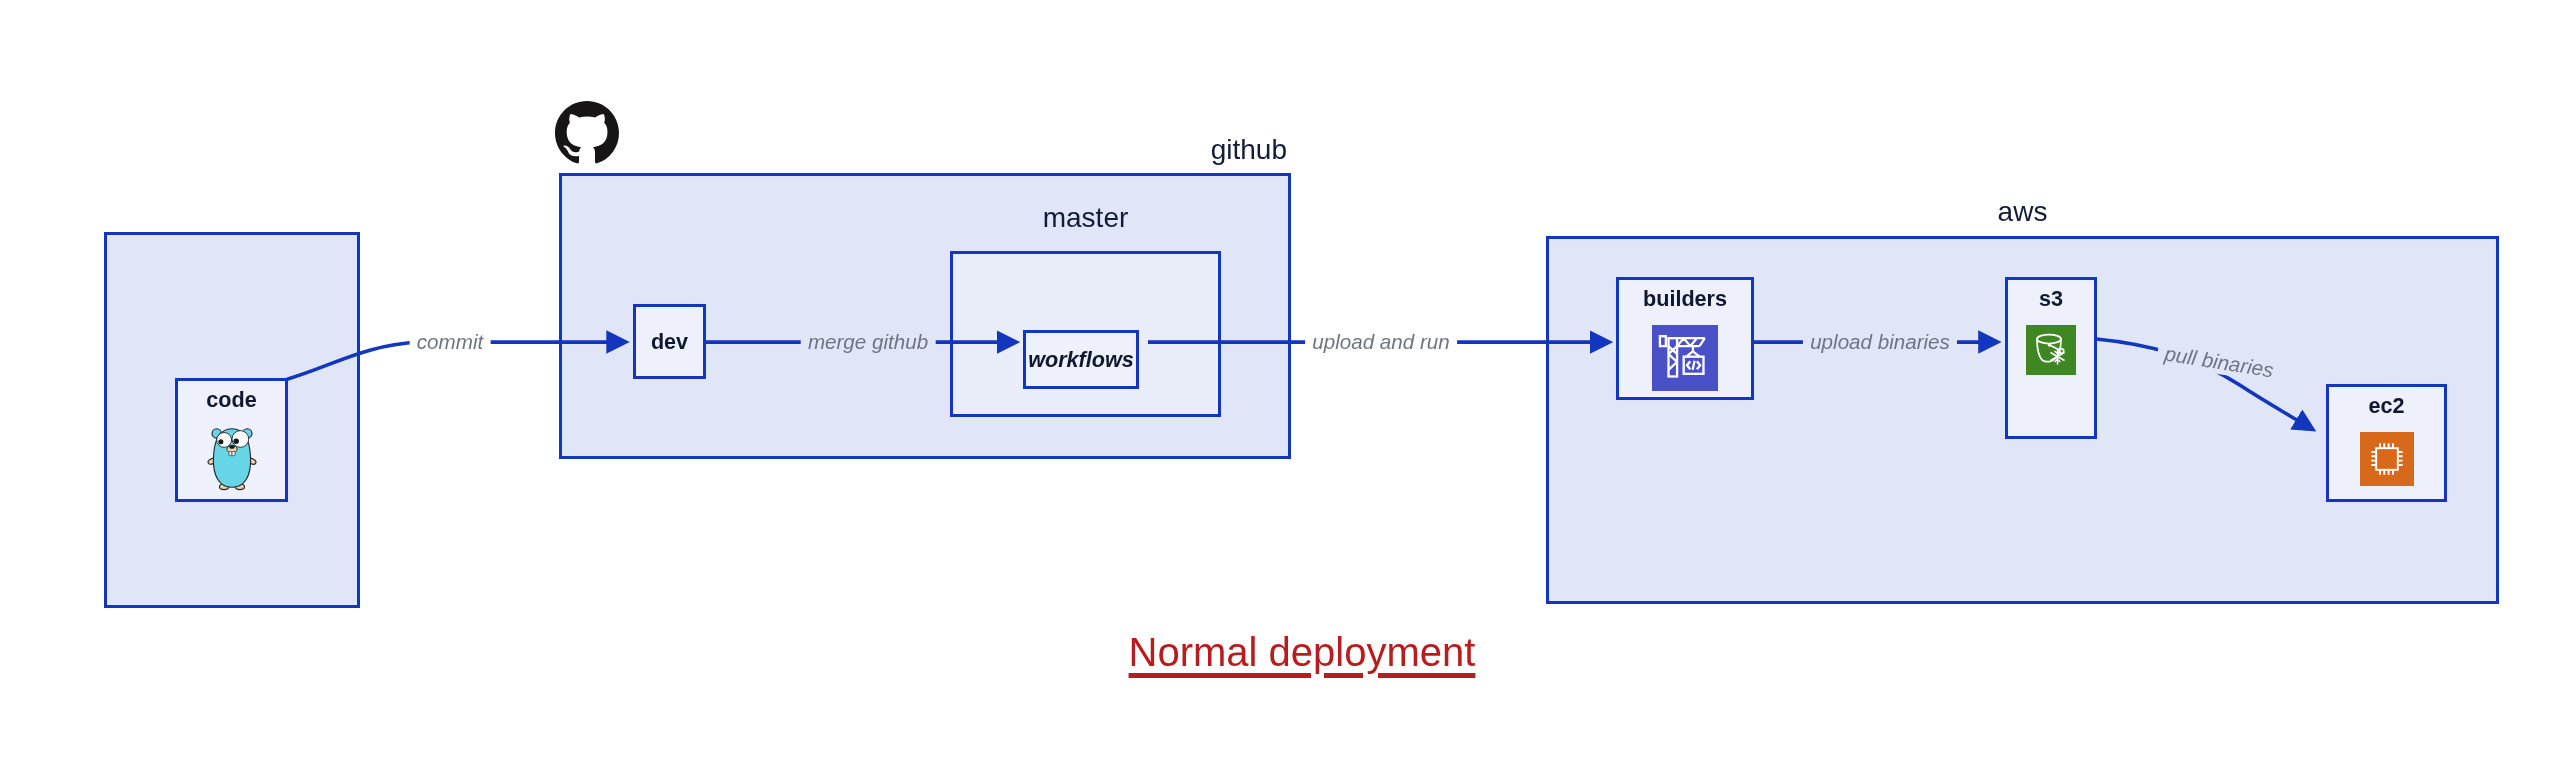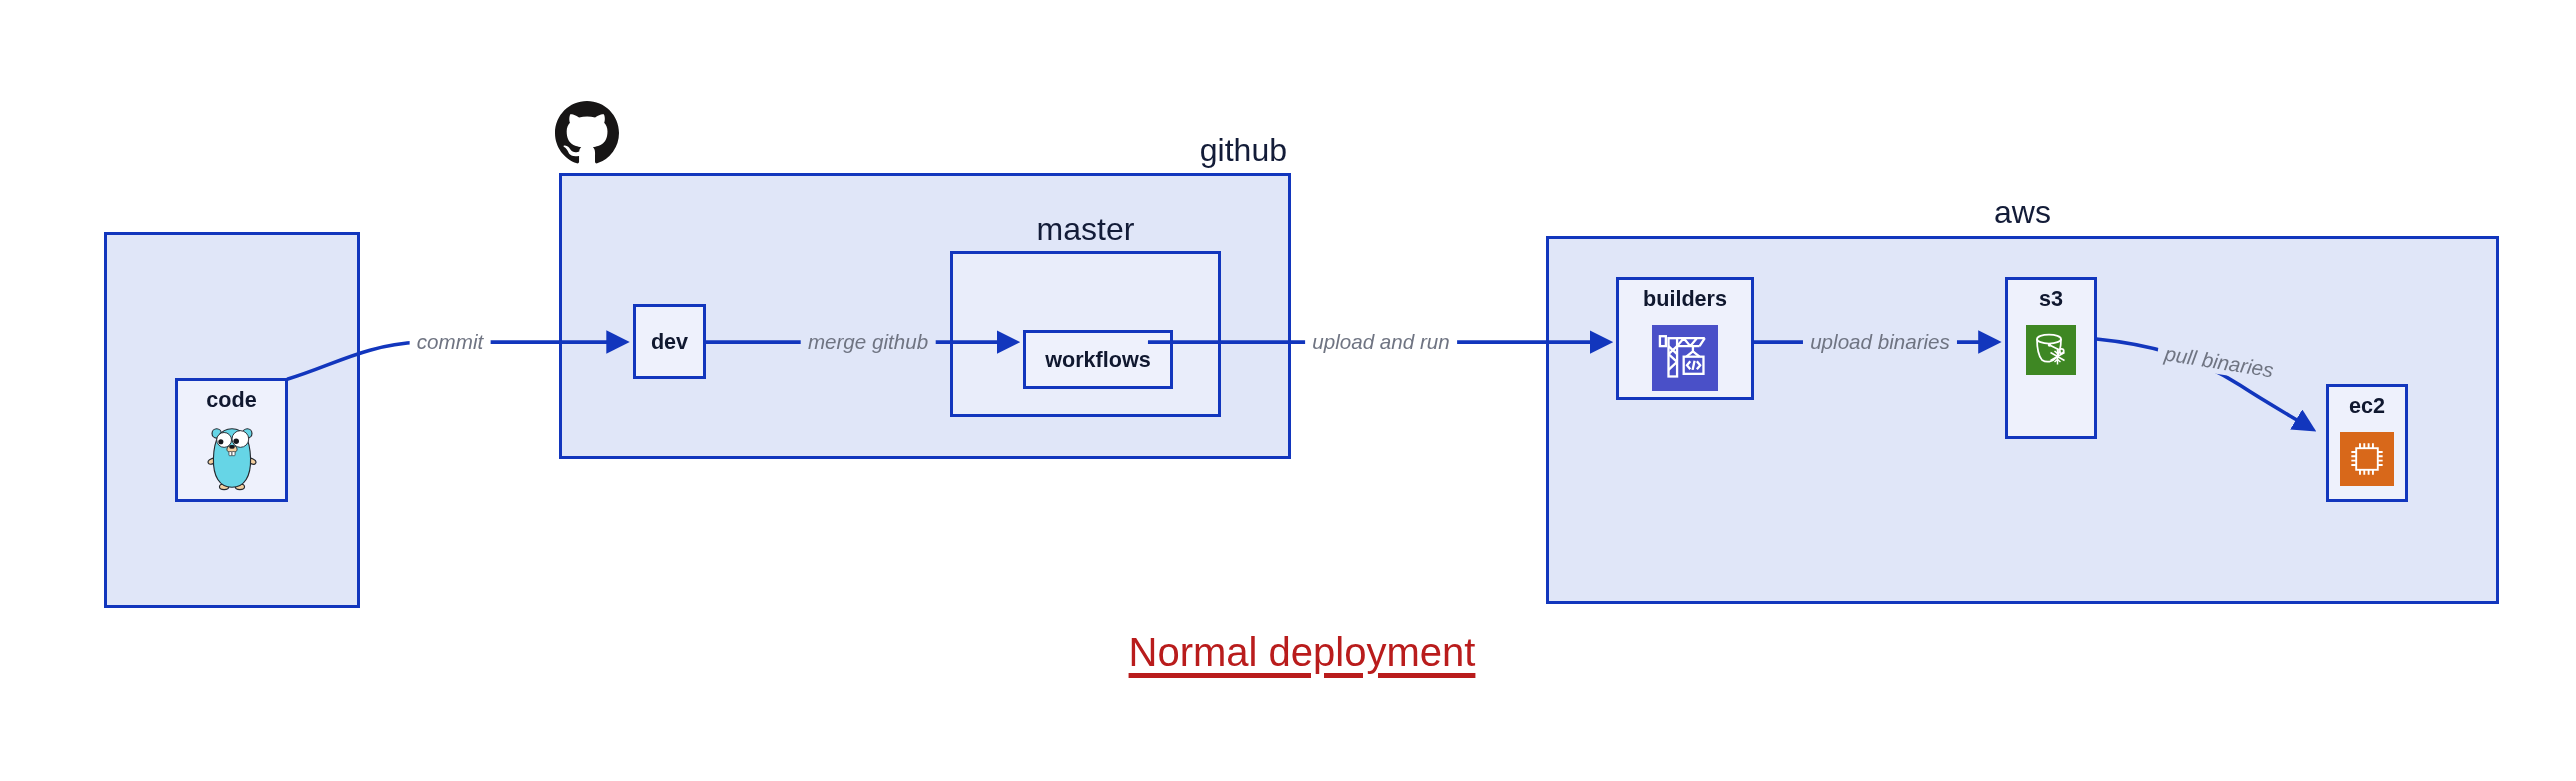--- a/index.html
+++ b/index.html
@@ -2,21 +2,21 @@
 <html style="font-size:8.2px"><head>
 <meta charset="utf-8">
 <style>
   html,body{margin:0;padding:0;background:#ffffff;}
   .canvas{position:relative;width:2604px;height:781px;background:#ffffff;
           font-family:"Liberation Sans",sans-serif;overflow:hidden;}
 
   
   .group{position:absolute;background:#e0e6f8;border:3.6px solid #1236bd;box-sizing:border-box;z-index:1;}
   .group--sub{background:#e9edfa;border-width:3.1px;z-index:2;}
-  .group-label{position:absolute;color:#131c38;font-size:32px;line-height:32px;
+  .group-label{position:absolute;color:#131c38;font-size:28px;line-height:32px;
                text-align:center;z-index:2;white-space:nowrap;}
   .group-label--right{text-align:right;}
 
   
   .node{position:absolute;background:#eef1fc;border:3.1px solid #1236bd;box-sizing:border-box;
         display:flex;flex-direction:column;align-items:center;padding-top:7.2px;gap:14px;z-index:3;}
   .node--center{justify-content:center;padding-top:0;}
   .node-label{color:#10182f;font-size:21.6px;font-weight:bold;line-height:24px;}
 
   
@@ -36,21 +36,21 @@
 <body>
 
 <div class="canvas">
 
   <div class="group" style="left:104px;top:232px;width:256px;height:376px;"></div>
 
   <div class="group" style="left:559px;top:173px;width:732px;height:286px;"></div>
   <div class="group-label group-label--right" style="left:559px;top:134px;width:728px;">github</div>
 
   <div class="group group--sub" style="left:950px;top:251px;width:271px;height:166px;"></div>
-  <div class="group-label" style="left:950px;top:213px;width:271px;">master</div>
+  <div class="group-label" style="left:950px;top:202px;width:271px;">master</div>
 
   <div class="group" style="left:1546px;top:236px;width:953px;height:368px;"></div>
   <div class="group-label" style="left:1546px;top:196px;width:953px;">aws</div>
 
   <svg class="octocat icon-svg" style="left:554px;top:101px;" width="66" height="64" viewBox="0 0 16 16">
     <path fill="#171515" d="M8 0C3.58 0 0 3.58 0 8c0 3.54 2.29 6.53 5.47 7.59.4.07.55-.17.55-.38 0-.19-.01-.82-.01-1.49-2.01.37-2.53-.49-2.69-.94-.09-.23-.48-.94-.82-1.13-.28-.15-.68-.52-.01-.53.63-.01 1.08.58 1.23.82.72 1.21 1.87.87 2.33.66.07-.52.28-.87.51-1.07-1.78-.2-3.64-.89-3.64-3.95 0-.87.31-1.59.82-2.15-.08-.2-.36-1.02.08-2.12 0 0 .67-.21 2.2.82.64-.18 1.32-.27 2-.27s1.36.09 2 .27c1.53-1.04 2.2-.82 2.2-.82.44 1.1.16 1.92.08 2.12.51.56.82 1.27.82 2.15 0 3.07-1.87 3.75-3.65 3.95.29.25.54.73.54 1.48 0 1.07-.01 1.93-.01 2.2 0 .21.15.46.55.38A8.01 8.01 0 0 0 16 8c0-4.42-3.58-8-8-8z"></path>
   </svg>
 
   <div class="node" style="left:175px;top:378px;width:113px;height:124px;">
     <div class="node-label">code</div>
@@ -74,21 +74,21 @@
         <rect x="48.5" y="55" width="6.5" height="9" rx="1.5"></rect>
         <rect x="55" y="55" width="6.5" height="9" rx="1.5"></rect>
       </g>
     </svg>
   </div>
 
   <div class="node node--center" style="left:633px;top:304px;width:73px;height:75px;">
     <div class="node-label">dev</div>
   </div>
 
-  <div class="node node--center" style="left:1023px;top:330px;width:150px;height:59px;">
+  <div class="node node--center" style="left:1023px;top:330px;width:116px;height:59px;font-style:italic;">
     <div class="node-label">workflows</div>
   </div>
 
   <div class="node" style="left:1616px;top:277px;width:138px;height:123px;">
     <div class="node-label">builders</div>
     <svg class="icon-svg" width="66" height="66" viewBox="0 0 100 100">
       <rect x="0" y="0" width="100" height="100" fill="#4a50c8"></rect>
       <g stroke="#ffffff" stroke-width="3.5" fill="none">
         <rect x="12" y="17" width="9" height="15"></rect>
         <rect x="25" y="20" width="13" height="58"></rect>
@@ -112,21 +112,21 @@
         <circle cx="71" cy="52" r="4.5"></circle>
       </g>
       <circle cx="47" cy="40" r="3.5" fill="#ffffff"></circle>
       <g stroke="#ffffff" stroke-width="3" fill="none">
         <path d="M63 47 V79 M49 55 L77 71 M77 55 L49 71"></path>
         <path d="M57 52 L63 57 L69 52 M57 74 L63 69 L69 74"></path>
       </g>
     </svg>
   </div>
 
-  <div class="node" style="left:2326px;top:384px;width:82px;height:118px;">
+  <div class="node" style="left:2326px;top:384px;width:121px;height:118px;">
     <div class="node-label">ec2</div>
     <svg class="icon-svg" width="54" height="54" viewBox="0 0 100 100">
       <rect x="0" y="0" width="100" height="100" fill="#d8681a"></rect>
       <g stroke="#ffffff" stroke-width="3.5" fill="none">
         <rect x="30" y="30" width="40" height="40"></rect>
         <path d="M37 21 V30 M45 21 V30 M53 21 V30 M61 21 V30"></path>
         <path d="M37 70 V79 M45 70 V79 M53 70 V79 M61 70 V79"></path>
         <path d="M21 37 H30 M21 45 H30 M21 53 H30 M21 61 H30"></path>
         <path d="M70 37 H79 M70 45 H79 M70 53 H79 M70 61 H79"></path>
       </g>

